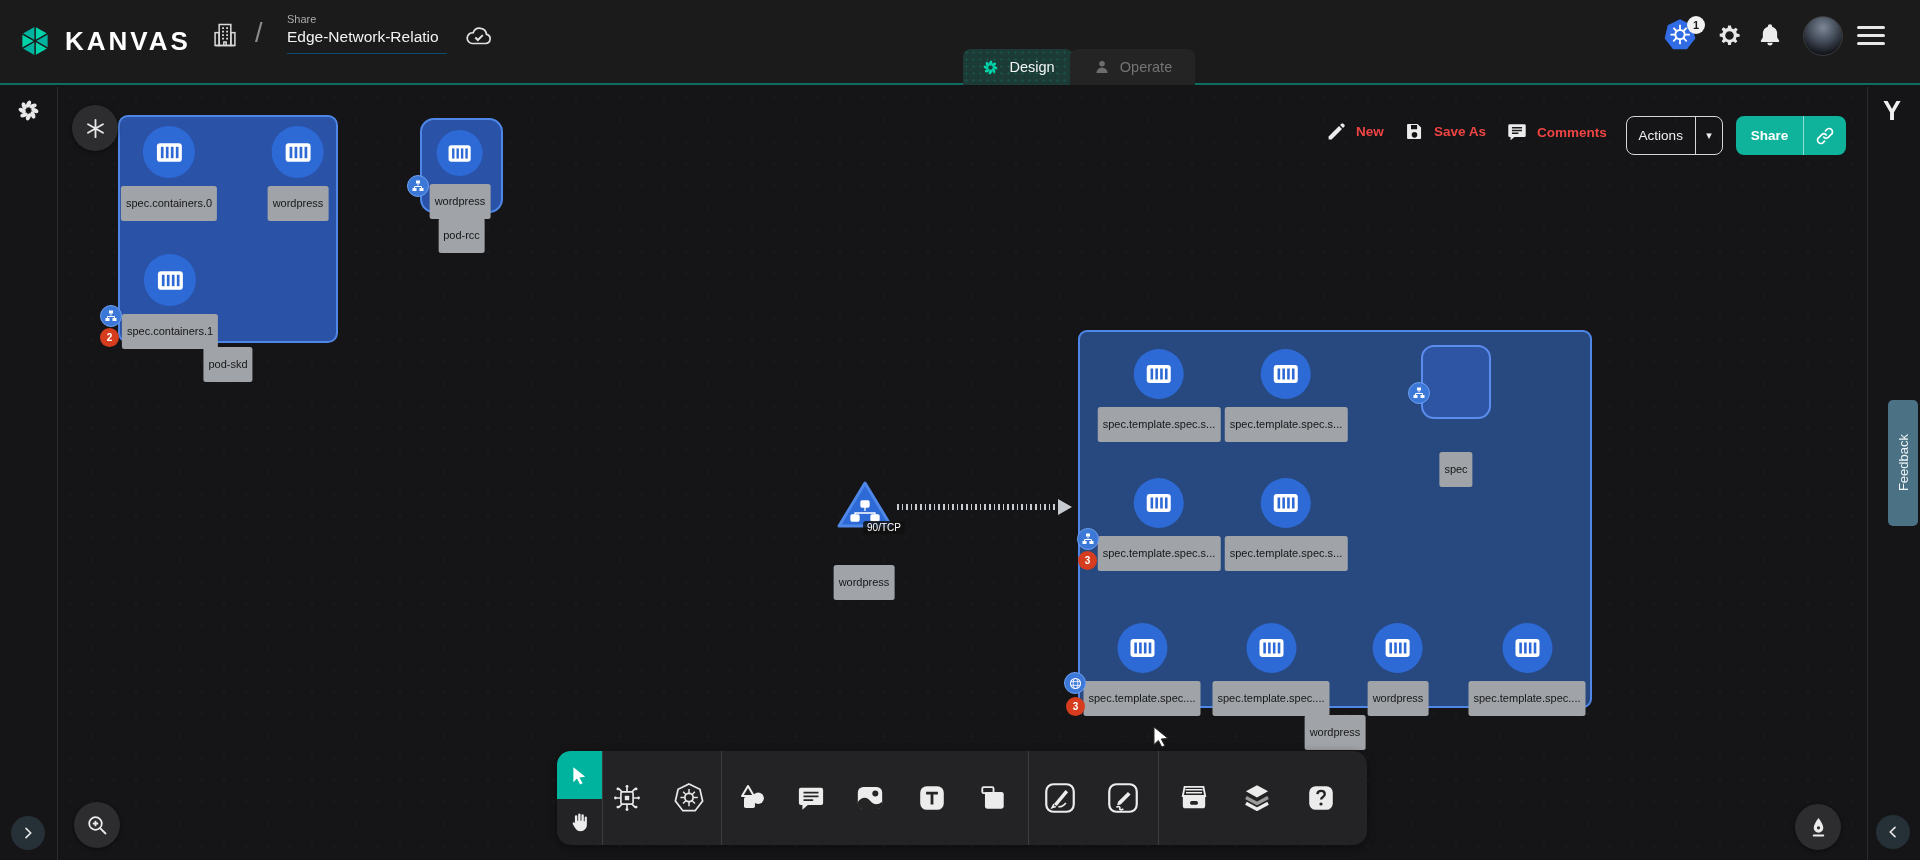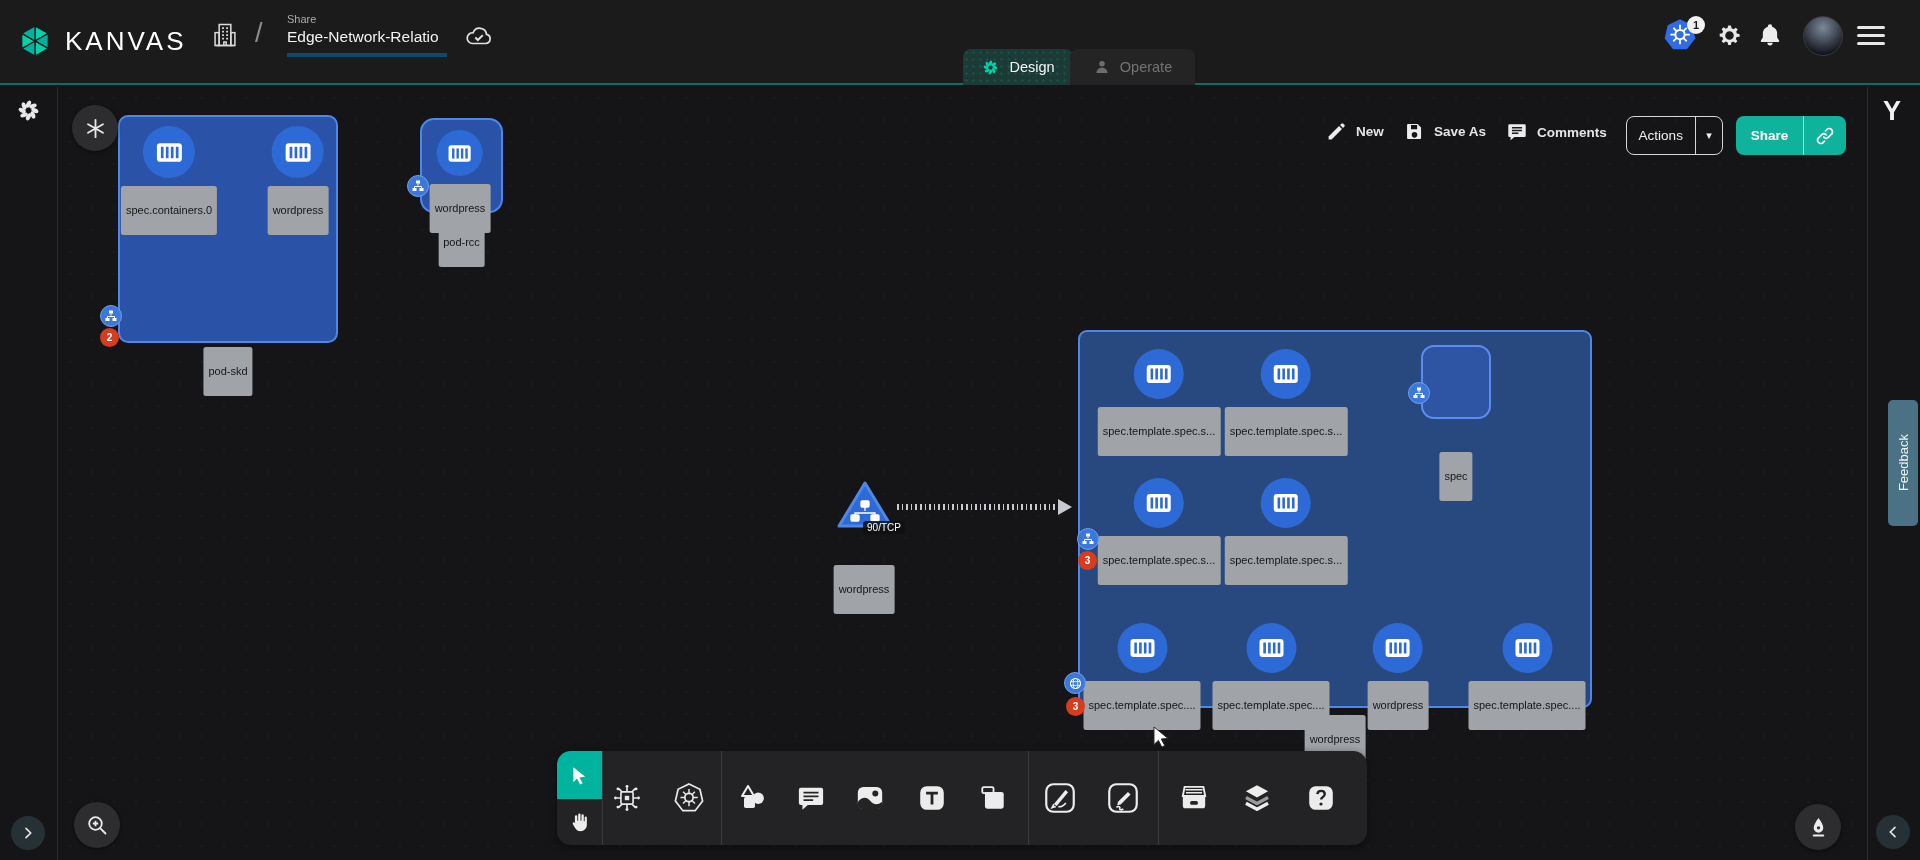--- a/index.html
+++ b/index.html
@@ -4,26 +4,26 @@
 <style>
   * { margin:0; padding:0; box-sizing:border-box; }
   html,body { width:1920px; height:860px; background:#0e0e0f; }
   body { font-family:"Liberation Sans","DejaVu Sans",sans-serif; overflow:hidden; }
   #app { position:relative; width:1920px; height:860px; background:#151517; overflow:hidden; }
 
   
   .header { position:absolute; top:0; left:0; width:1920px; height:85px; background:#1b1b1c;
             border-bottom:2px solid rgba(0,179,159,.55); z-index:40; }
   .logo-wrap { position:absolute; left:16px; top:22px; display:flex; align-items:center; gap:11px; }
-  .logo-text { color:#fff; font-size:26px; font-weight:400; letter-spacing:3px; }
+  .logo-text { color:#fff; font-size:26px; font-weight:700; letter-spacing:3px; }
   .hdr-building { position:absolute; left:211px; top:21px; }
   .hdr-slash { position:absolute; left:255px; top:18px; color:#8d8d8d; font-size:27px; font-weight:300; }
   .name-block { position:absolute; left:287px; top:13px; }
   .name-label { color:#ababab; font-size:11px; display:block; margin-bottom:2px; }
-  .name-input { background:transparent; border:none; outline:none; border-bottom:4px solid #0c4a6e;
+  .name-input { background:transparent; border:none; outline:none; border-bottom:1px solid #0c4a6e;
                 color:#f2f2f2; font-size:15.5px; width:160px; padding:1px 0 7px;
                 font-family:"Liberation Sans",sans-serif; }
   .hdr-cloud { position:absolute; left:464px; top:24px; }
 
   .tab { position:absolute; top:49px; height:36px; display:flex; align-items:center; justify-content:center;
          gap:9px; border-radius:8px 8px 0 0; font-size:14.5px; cursor:pointer; }
   .tab-active { background:#1d3b36; color:#f2f7f6;
     background-image:radial-gradient(rgba(0,211,169,.14) 1px, transparent 1.2px); background-size:7px 7px; }
   .tab-inactive { background:#242425; color:#747474; }
 
@@ -47,39 +47,39 @@
                 cursor:pointer; z-index:30; }
   .circle-btn.big { width:46px; height:46px; background:#2d2d2f; box-shadow:0 1px 4px rgba(0,0,0,.5); }
   .circle-btn.small { width:34px; height:34px; background:#263137; }
 
   .y-glyph { position:absolute; left:1883px; top:96px; color:#f0f0f0; font-size:27px; font-weight:700; z-index:31; }
   .feedback-tab { position:absolute; left:1888px; top:400px; width:30px; height:126px; background:#4b7284;
                   border-radius:5px; display:flex; align-items:center; justify-content:center; z-index:45; cursor:pointer; }
   .feedback-tab span { writing-mode:vertical-rl; transform:rotate(180deg); color:#eef3f5; font-size:13px; }
 
   
-  .act-link { position:absolute; top:121px; display:flex; align-items:center; gap:9px; color:#e5e5e5;
+  .act-link { position:absolute; top:121px; display:flex; align-items:center; gap:9px; color:#ef4444;
               font-size:13.5px; font-weight:600; cursor:pointer; z-index:35; }
   .actions-btn { position:absolute; left:1626px; top:116px; width:97px; height:39px; border:1.5px solid #d7d7d7;
                  border-radius:8px; display:flex; align-items:center; color:#f0f0f0; font-size:13.5px;
                  cursor:pointer; z-index:35; }
   .actions-btn .lbl { flex:1; text-align:center; }
   .actions-btn .sep { width:1.5px; height:100%; background:#d7d7d7; }
   .actions-btn .caret { width:26px; text-align:center; font-size:11px; }
   .share-btn { position:absolute; left:1736px; top:116px; width:110px; height:39px; background:#0fb39c;
                border-radius:8px; display:flex; align-items:center; cursor:pointer; z-index:35;
                color:#fff; font-size:13.5px; font-weight:700; }
   .share-btn .lbl { width:67px; text-align:center; }
   .share-btn .sep { width:1px; height:100%; background:rgba(255,255,255,.55); }
   .share-btn .icn { flex:1; display:flex; align-items:center; justify-content:center; }
 
   
   .grp { position:absolute; border:2px solid #4f87e8; border-radius:10px; }
   .grp-label, .chip-abs { position:absolute; white-space:nowrap; }
-  .chip { background:#a0a3a7; color:#151618; font-size:11px; padding:17px 5px; border-radius:2.5px;
+  .chip { background:#a0a3a7; color:#151618; font-size:11px; padding:10px 5px; border-radius:2.5px;
           white-space:nowrap; line-height:1.35; }
   .grp-label { left:50%; transform:translateX(-50%); }
   .chip-abs { transform:translateX(-50%); z-index:12;margin-top:25px; }
   .node { position:absolute; transform:translateX(-50%); display:flex; flex-direction:column; align-items:center;
           gap:8px; z-index:10; }
   .node-circle { border-radius:50%; background:#2e6ad6; display:flex; align-items:center; justify-content:center;
                  cursor:pointer; }
   .nc52 { width:52px; height:52px; } .nc50 { width:50px; height:50px; } .nc46 { width:46px; height:46px; }
   .badge { position:absolute; border-radius:50%; display:flex; align-items:center; justify-content:center; z-index:15; }
   .badge-blue { width:22px; height:22px; background:#3c78d8; border:1px solid #6ea0ef; }
@@ -305,20 +305,32 @@
       <svg width="27" height="21" viewBox="0 0 26 20">
           <rect x="1" y="1" width="24" height="18" rx="3" fill="#fff"></rect>
           <rect x="4.8" y="4.5" width="2.6" height="11" fill="#2e6ad6"></rect>
           <rect x="9.6" y="4.5" width="2.6" height="11" fill="#2e6ad6"></rect>
           <rect x="14.4" y="4.5" width="2.6" height="11" fill="#2e6ad6"></rect>
           <rect x="19.2" y="4.5" width="2.6" height="11" fill="#2e6ad6"></rect>
         </svg>
     </div>
     <div class="chip">wordpress</div>
   </div>
+  <div class="node" style="left:170px;top:254px;">
+    <div class="node-circle nc52">
+      <svg width="27" height="21" viewBox="0 0 26 20">
+          <rect x="1" y="1" width="24" height="18" rx="3" fill="#fff"></rect>
+          <rect x="4.8" y="4.5" width="2.6" height="11" fill="#2e6ad6"></rect>
+          <rect x="9.6" y="4.5" width="2.6" height="11" fill="#2e6ad6"></rect>
+          <rect x="14.4" y="4.5" width="2.6" height="11" fill="#2e6ad6"></rect>
+          <rect x="19.2" y="4.5" width="2.6" height="11" fill="#2e6ad6"></rect>
+        </svg>
+    </div>
+    <div class="chip">spec.containers.1</div>
+  </div>
   <div class="badge badge-blue" style="left:100px;top:305px;">
     <svg width="12" height="12" viewBox="0 0 12 12">
         <rect x="4" y="0.5" width="4" height="3" fill="#fff"></rect>
         <rect x="0.5" y="8" width="4" height="3" fill="#fff"></rect>
         <rect x="7.5" y="8" width="4" height="3" fill="#fff"></rect>
         <path d="M6 3.5v2M2.5 8V6.5h7V8" stroke="#fff" fill="none"></path>
       </svg>
   </div>
   <div class="badge badge-red" style="left:100px;top:328px;">2</div>
 

